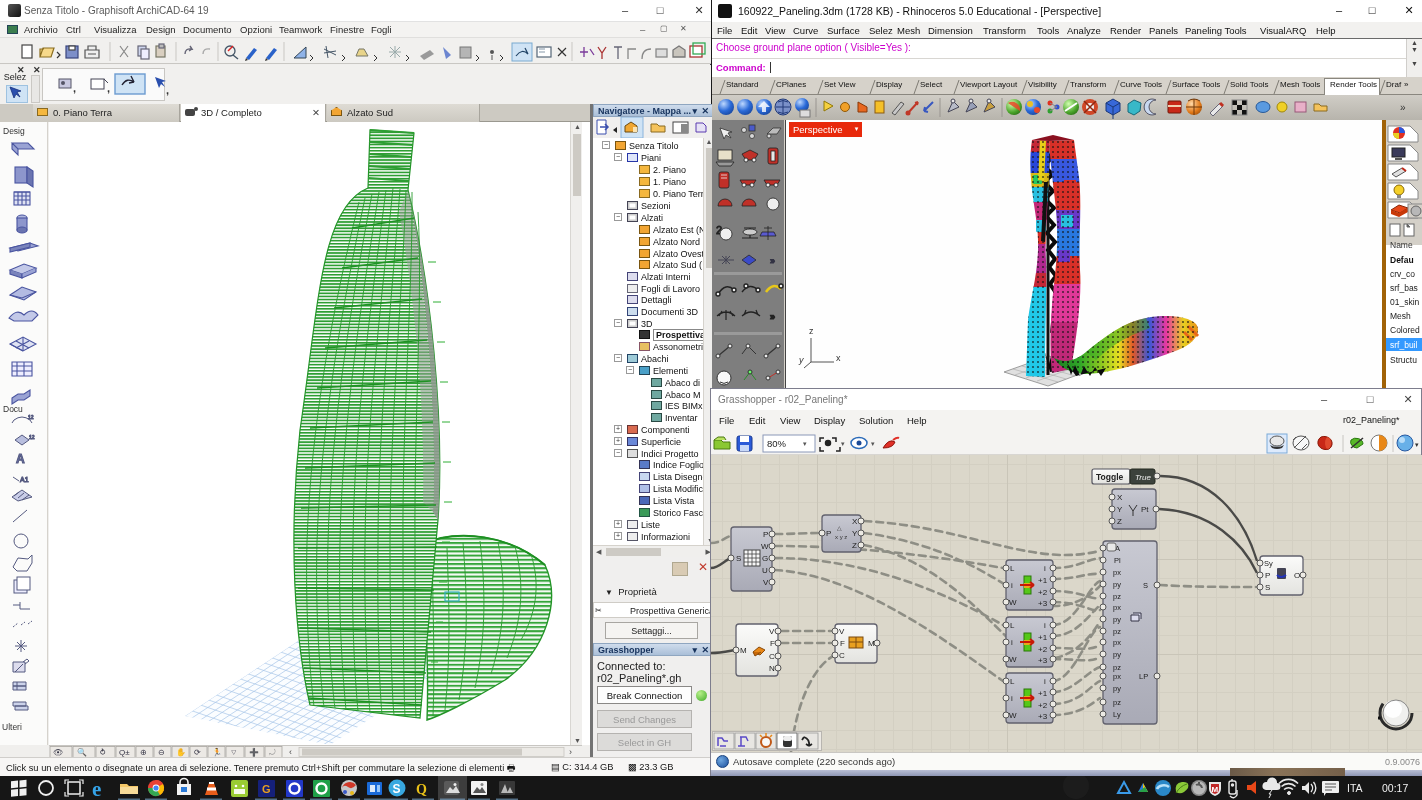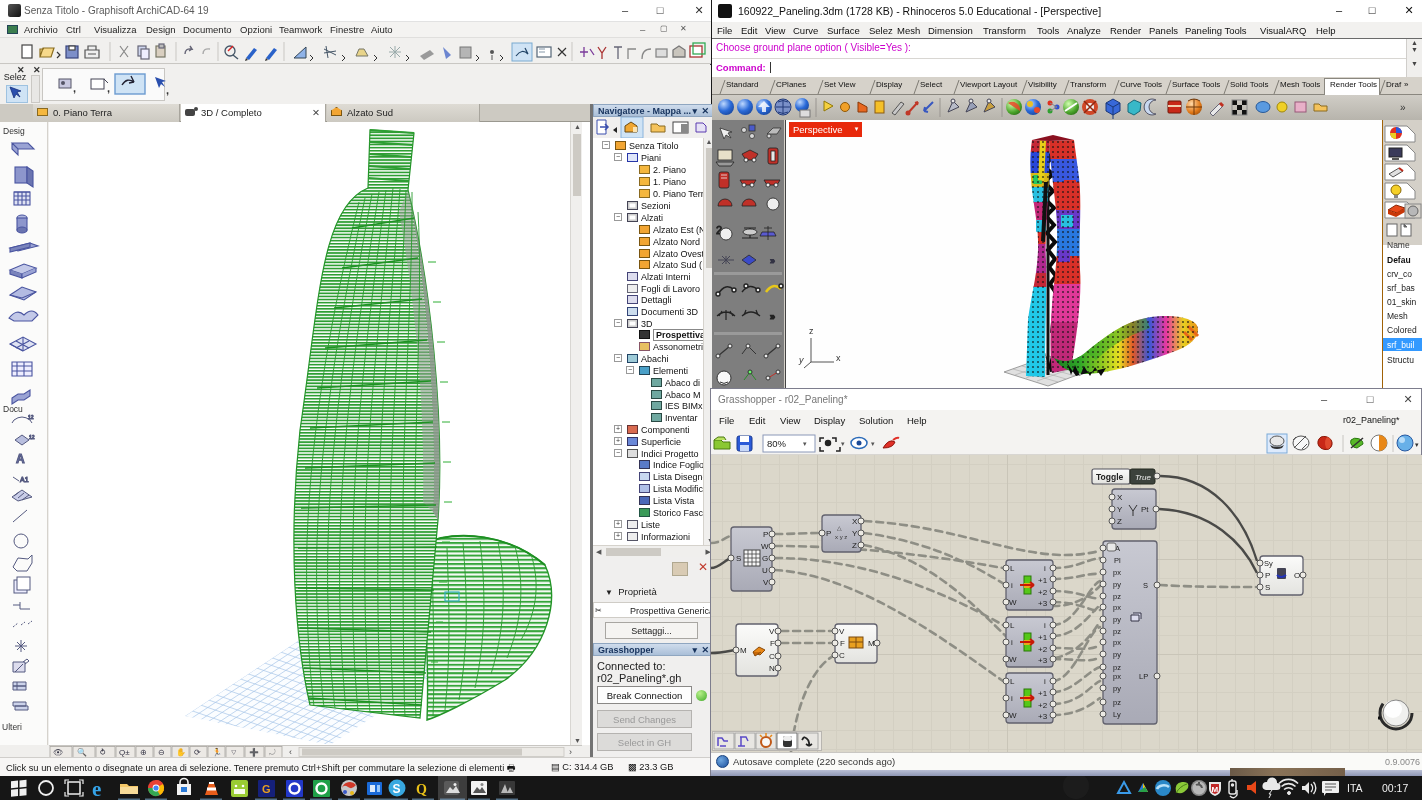--- a/index.html
+++ b/index.html
@@ -36,21 +36,21 @@
 #rh{left:712px;top:0;width:710px;height:800px;background:#d4d0c8}
 #rh-title{left:712px;top:0;width:710px;height:22px;background:#fff}
 #rh-menu{left:712px;top:22px;width:710px;height:16px;background:#f2f1ef}
 #rh-menu span{position:absolute;top:3px;font-size:9.5px;color:#111}
 #rh-cmd{left:712px;top:38px;width:710px;height:39px;background:#fff;border-top:1px solid #6a6a6a}
 #rh-tabs{left:712px;top:77px;width:710px;height:18px;background:#d6d2ca;border-bottom:1px solid #8a877f}
 .rtab{position:absolute;top:3px;font-size:8px;color:#111;white-space:nowrap}
 #rh-icons{left:712px;top:95px;width:710px;height:25px;background:linear-gradient(#d0cdc6,#b7b4ac)}
 #rh-pal{left:712px;top:120px;width:72px;height:680px;background:#7e7e7e}
 #rh-vp{left:785px;top:120px;width:597px;height:268px;background:#fefefe;border-left:1px solid #444}
-#rh-right{left:1382px;top:120px;width:40px;height:268px;background:#d4d0c8;border-left:1px solid #a16207}
+#rh-right{left:1382px;top:120px;width:40px;height:268px;background:#d4d0c8;border-left:4px solid #a16207}
 
 #gh{left:710px;top:388px;width:712px;height:388px;background:#f4f3f1;border:1px solid #7d7d8d}
 #gh-title{left:711px;top:389px;width:710px;height:21px;background:#fff}
 #gh-menu{left:711px;top:410px;width:710px;height:22px;background:#f4f3f1}
 #gh-menu span{position:absolute;top:5px;font-size:9.5px;color:#111}
 #gh-toolbar{left:711px;top:432px;width:710px;height:23px;background:#f4f3f1;border-bottom:1px solid #d8d6d2}
 #gh-canvas{left:711px;top:455px;width:711px;height:297px;background:#dbd7ca;overflow:hidden}
 #gh-status{left:711px;top:752px;width:711px;height:18px;background:#fafaf8;border-top:1px solid #c9c7c3;font-size:9.5px;color:#333}
 #gh-bottom{left:711px;top:770px;width:711px;height:6px;background:linear-gradient(#b9bfd4,#8e96b4)}
 
@@ -71,21 +71,21 @@
 <div class="ab" id="ac-menu">
   <span style="left:7px;top:3px;width:11px;height:9px;background:#3b7d4e;border:1px solid #245;"></span>
   <span style="left:24px">Archivio</span>
     <span style="left:66px">Ctrl</span>
     <span style="left:94px">Visualizza</span>
   <span style="left:146px">Design</span>
     <span style="left:183px">Documento</span>
     <span style="left:240px">Opzioni</span>
   <span style="left:279px">Teamwork</span>
     <span style="left:330px">Finestre</span>
-    <span style="left:371px">Aiuto</span>
+    <span style="left:371px">Fogli</span>
   <span style="left:640px;color:#555">–</span>
     <span style="left:660px;color:#555;font-size:8px">▢</span>
     <span style="left:680px;color:#555;font-size:8px">✕</span>
 </div>
 <div class="ab" id="ac-tools">
 <svg width="711" height="27" viewBox="0 0 711 27">
 <g stroke="#444" stroke-width="1.2" fill="none">
  <rect x="22" y="7" width="10" height="13" fill="#fff"></rect>
  <path d="M40,19 l3,-9 h11 l-3,9 z M40,19 v-8 h4" fill="#f7d98a" stroke="#8a6d1f"></path>
         <path d="M57,14 l3,3 l-3,3" stroke="#333"></path>

